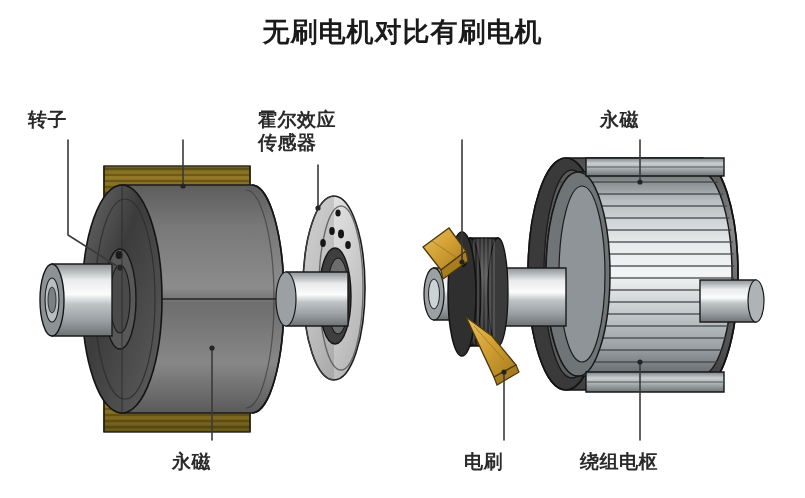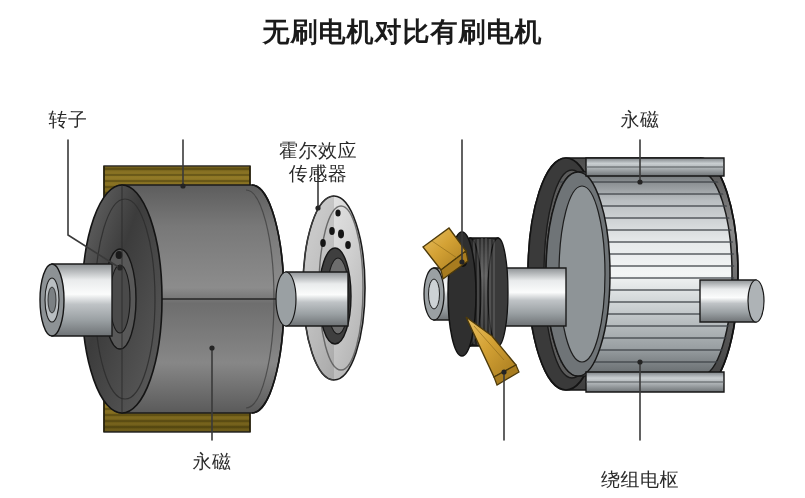--- a/index.html
+++ b/index.html
@@ -7,24 +7,23 @@
     width:805px;height:498px;
     background:#ffffff;
     font-family:"Liberation Sans","DejaVu Sans",sans-serif;
     overflow:hidden;
     position:relative;
   }
   #stage{position:absolute;inset:0;width:805px;height:392px;border-radius:24px;}
   .label{
     position:absolute;
     color:#2a2a2a;
-    font-weight:normal;
+    font-weight:bold;
     font-size:19px;
     line-height:23px;
-    text-align:center;
     white-space:pre-line;
     letter-spacing:0.5px;
   }
   #title{
     position:absolute;
     top:14px;left:0;width:805px;
     text-align:center;
     font-size:27px;
     font-weight:bold;
     color:#1a1a1a;
@@ -305,24 +304,25 @@
       <circle cx="640" cy="182" r="2.6"></circle>
       <circle cx="212" cy="348" r="2.6"></circle>
       <circle cx="504" cy="372" r="2.6"></circle>
       <circle cx="640" cy="362" r="2.6"></circle>
     </g>
   </svg>
 
   <div class="label" style="left:28px;top:108px;width:80px;">转子</div>
 
 
-  <div class="label" style="left:258px;top:108px;width:120px;margin-top:31px;">霍尔效应
+  <div class="label" style="left:258px;top:108px;width:120px;">霍尔效应
 传感器</div>
 
 
   <div class="label" style="left:600px;top:108px;width:80px;">永磁</div>
 
   <div class="label" style="left:172px;top:450px;width:80px;">永磁</div>
 
-
-  <div class="label" style="left:580px;top:468px;width:120px;">绕组电枢</div>
+  <div class="label" style="left:464px;top:450px;width:80px;">电刷</div>
+
+  <div class="label" style="left:580px;top:450px;width:120px;">绕组电枢</div>
 
 </div>
 
 </body></html>

